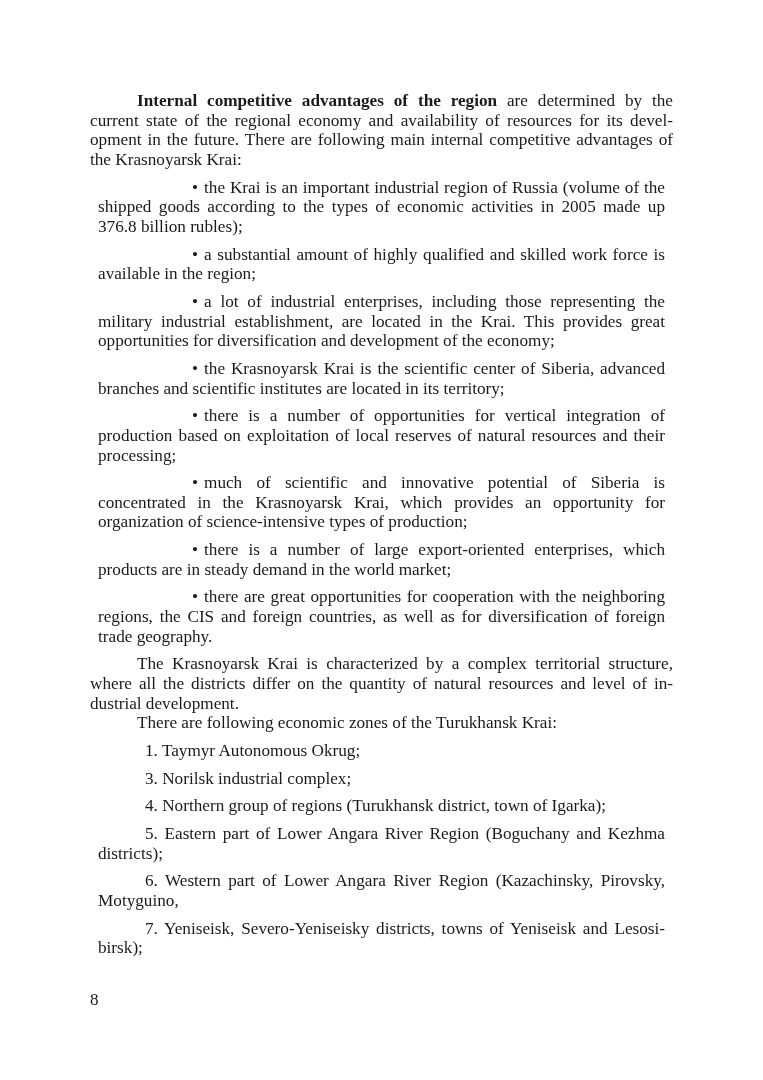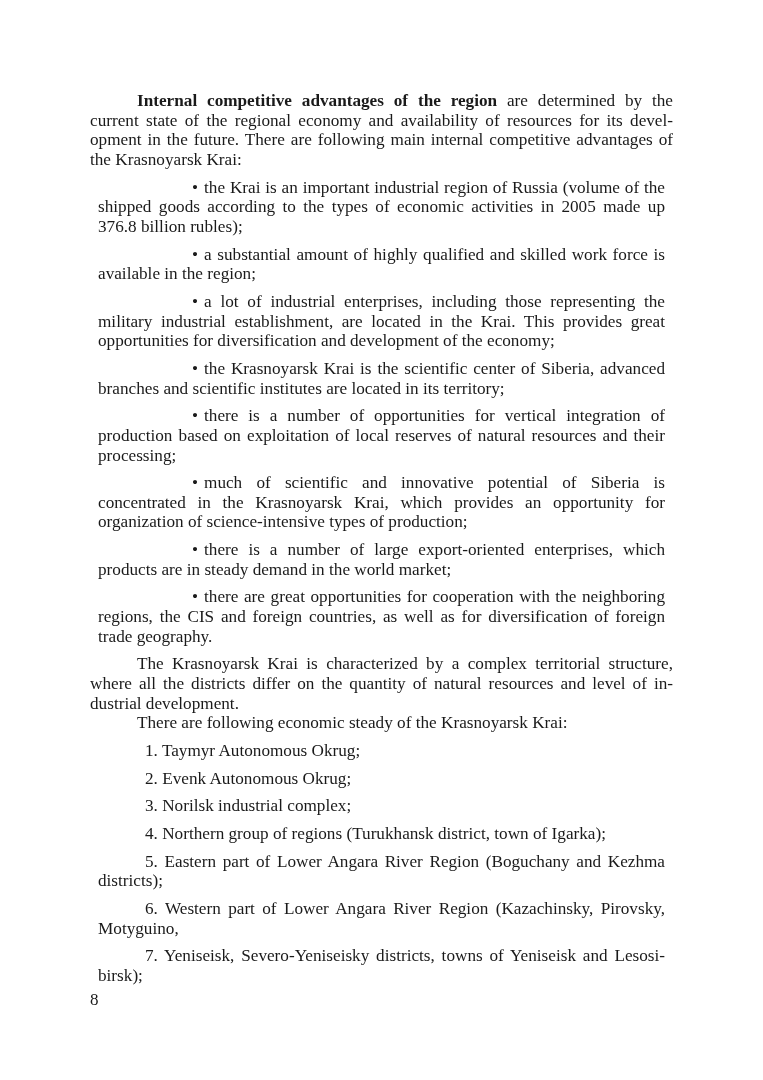--- a/index.html
+++ b/index.html
@@ -43,25 +43,24 @@
     <p class="list-item"><span class="bullet-mark">•</span><span>a substantial amount of highly qualified and skilled work force is avail­able in the region;</span></p>
     <p class="list-item"><span class="bullet-mark">•</span><span>a lot of industrial enterprises, including those representing the military industrial establishment, are located in the Krai. This provides great opportuni­ties for diversification and development of the economy;</span></p>
     <p class="list-item"><span class="bullet-mark">•</span><span>the Krasnoyarsk Krai is the scientific center of Siberia, advanced branches and scientific institutes are located in its territory;</span></p>
     <p class="list-item"><span class="bullet-mark">•</span><span>there is a number of opportunities for vertical integration of production based on exploitation of local reserves of natural resources and their processing;</span></p>
     <p class="list-item"><span class="bullet-mark">•</span><span>much of scientific and innovative potential of Siberia is concentrated in the Krasnoyarsk Krai, which provides an opportunity for organization of science-intensive types of production;</span></p>
     <p class="list-item"><span class="bullet-mark">•</span><span>there is a number of large export-oriented enterprises, which products are in steady demand in the world market;</span></p>
     <p class="list-item"><span class="bullet-mark">•</span><span>there are great opportunities for cooperation with the neighboring re­gions, the CIS and foreign countries, as well as for diversification of foreign trade geography.</span></p>
   </div>
 
   <p class="para">The Krasnoyarsk Krai is characterized by a complex territorial structure, where all the districts differ on the quantity of natural resources and level of in­dustrial development.</p>
-  <p class="para">There are following economic steady of the Krasnoyarsk Krai:</p>
+  <p class="para">There are following economic zones of the Turukhansk Krai:</p>
 
   <div>
     <p class="list-item">1. Taymyr Autonomous Okrug;</p>
-    <p class="list-item">2. Evenk Autonomous Okrug;</p>
     <p class="list-item">3. Norilsk industrial complex;</p>
     <p class="list-item">4. Northern group of regions (Turukhansk district, town of Igarka);</p>
     <p class="list-item">5. Eastern part of Lower Angara River Region (Boguchany and Kezhma districts);</p>
     <p class="list-item">6. Western part of Lower Angara River Region (Kazachinsky, Pirovsky, Motyguino,</p>
     <p class="list-item">7. Yeniseisk, Severo-Yeniseisky districts, towns of Yeniseisk and Lesosi­birsk);</p>
   </div>
 </div>
 
 <div class="page-number">8</div>
 

